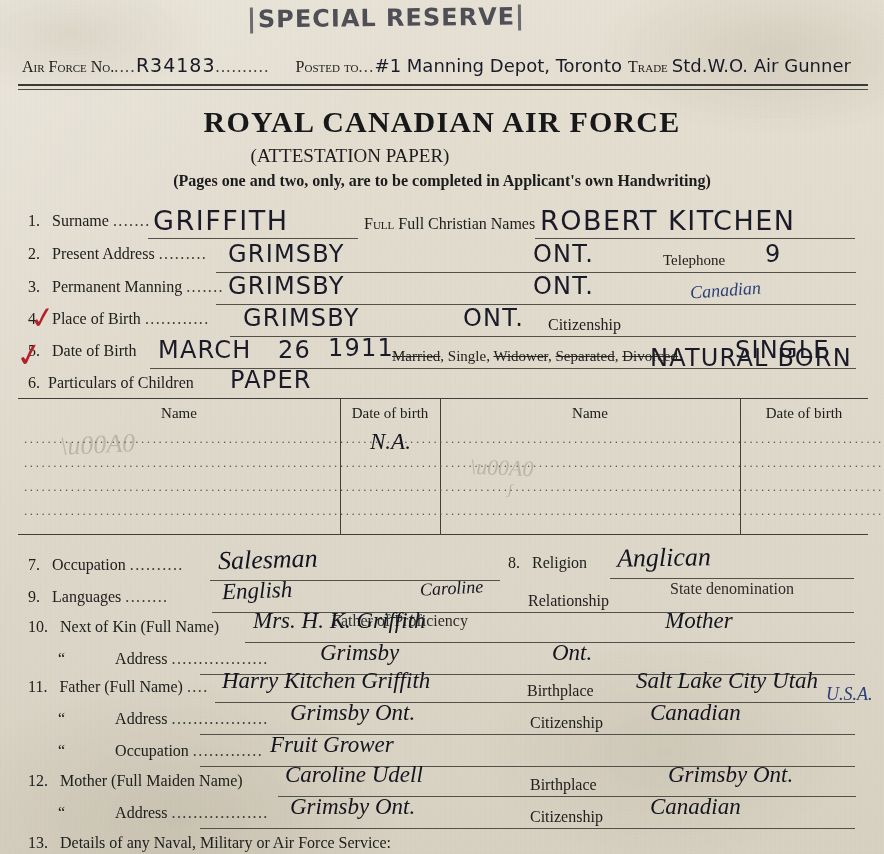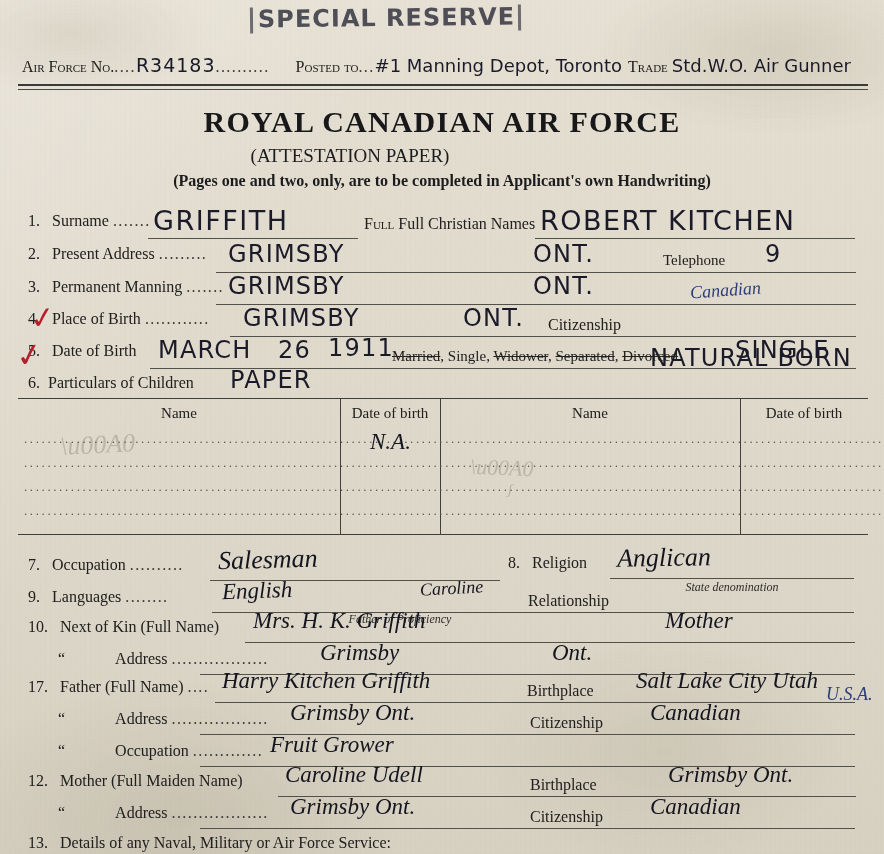--- a/index.html
+++ b/index.html
@@ -174,25 +174,24 @@
     font-style: italic;
     color: #15151f;
     white-space: nowrap;
   }
   .ink-lg { font-size: 26px; }
   .ink-md { font-size: 23px; }
   .ink-sm { font-size: 18px; }
 
   .tiny {
     position: absolute;
-    font-size: 12px;
+    font-size: 16px;
     font-family: "Liberation Serif", serif;
     color: #2c2c2a;
     text-align: center;
-    font-style: italic;
   }
 
   
   .redmark {
     position: absolute;
     color: #b3202a;
     font-family: "DejaVu Sans", sans-serif;
     font-weight: bold;
   }
 
@@ -358,21 +357,21 @@
   <div class="row" style="left:58px; top:650px;">
     <span class="print">“</span>
     <span class="print" style="margin-left:46px;">Address</span>
     <span class="dots print">..................</span>
   </div>
   <div class="ink ink-md" style="left:320px; top:640px;">Grimsby</div>
   <div class="ink ink-md" style="left:552px; top:640px;">Ont.</div>
   <div class="fieldline" style="left:200px; top:674px; width:655px;"></div>
 
   <div class="row" style="left:28px; top:678px;">
-    <span class="print num">17.</span>
+    <span class="print num">11.</span>
     <span class="print" style="margin-left:8px;">Father (Full Name)</span>
     <span class="dots print">....</span>
   </div>
   <div class="ink ink-md" style="left:222px; top:668px;">Harry Kitchen Griffith</div>
   <div class="print" style="position:absolute; left:527px; top:682px; font-size:16px;">Birthplace</div>
   <div class="ink ink-md" style="left:636px; top:668px;">Salt Lake City Utah</div>
   <div class="ink ink-sm blue-ink" style="left:826px; top:684px;">U.S.A.</div>
   <div class="fieldline" style="left:215px; top:702px; width:640px;"></div>
 
   <div class="row" style="left:58px; top:710px;">

